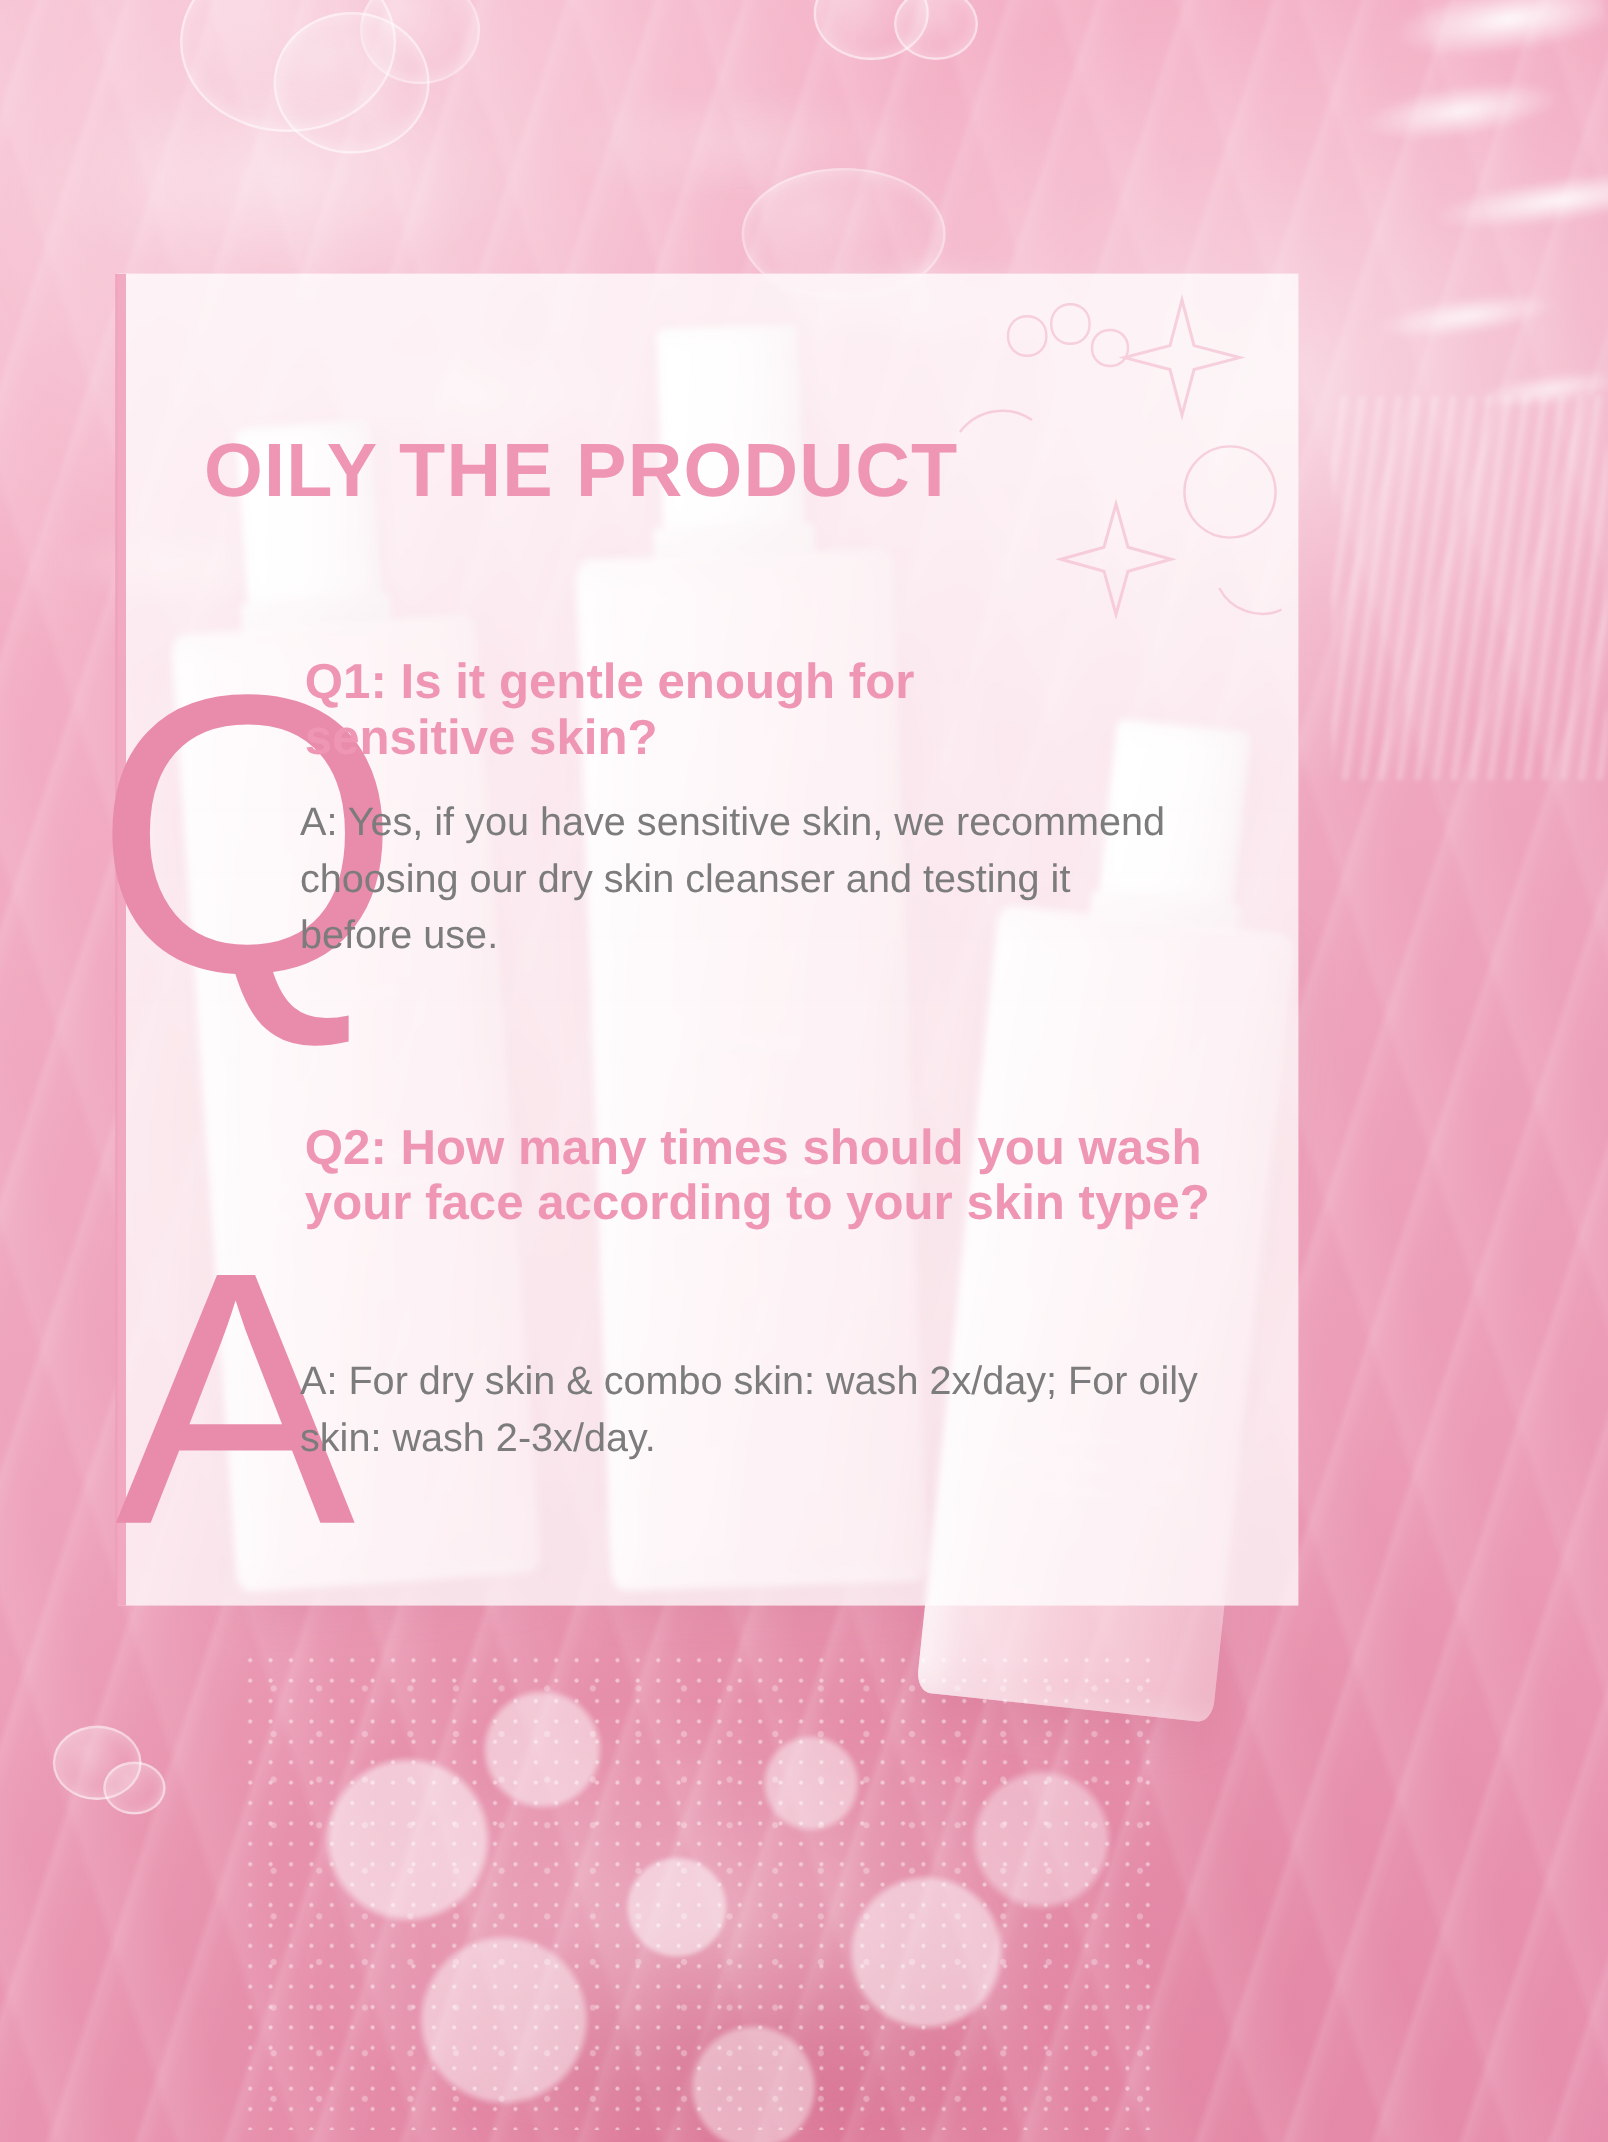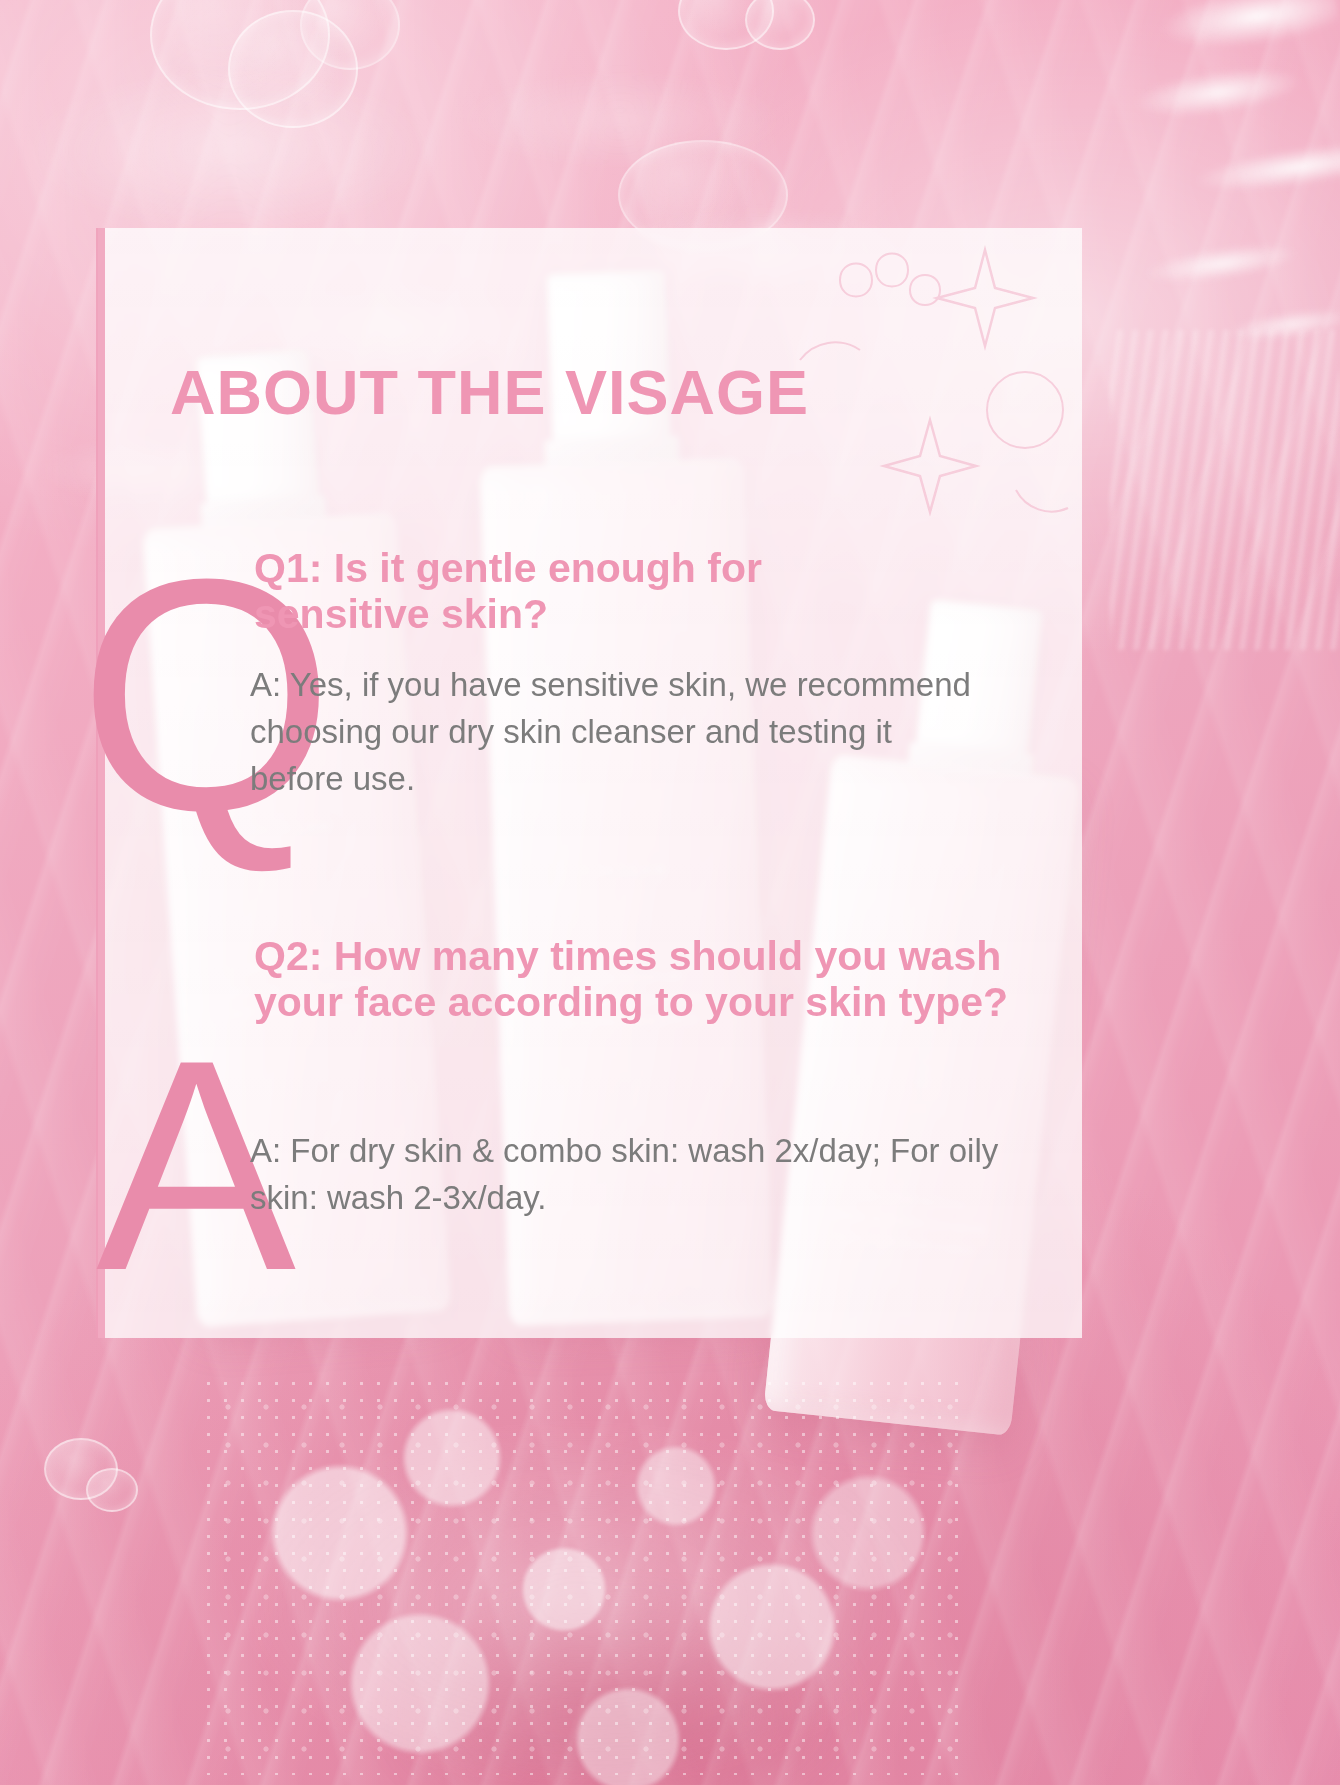--- a/index.html
+++ b/index.html
@@ -292,21 +292,21 @@
     <circle cx="245" cy="170" r="38" fill="none" stroke="#f0aac2" stroke-width="2"></circle>
     <path d="M20 120 a44 44 0 0 1 60 -10" fill="none" stroke="#f0aac2" stroke-width="2"></path>
     <path d="M236 250 a40 40 0 0 0 52 18" fill="none" stroke="#f0aac2" stroke-width="2"></path>
   </svg>
 
   <div class="ghost-letter ghost-q">Q</div>
   <div class="ghost-letter ghost-a">A</div>
 
   <div class="content">
 
-    <h1 class="title">ABOUT THE VISAGE</h1>
+    <h1 class="title">OILY THE PRODUCT</h1>
 
     <div class="q" id="q1">Q1: Is it gentle enough for sensitive skin?</div>
     <div class="a" id="a1">A: Yes, if you have sensitive skin, we recommend choosing our dry skin cleanser and testing it before use.</div>
 
     <div class="q" id="q2">Q2: How many times should you wash your face according to your skin type?</div>
     <div class="a" id="a2">A: For dry skin &amp; combo skin: wash 2x/day; For oily skin: wash 2-3x/day.</div>
 
   </div>
 
 </div>

